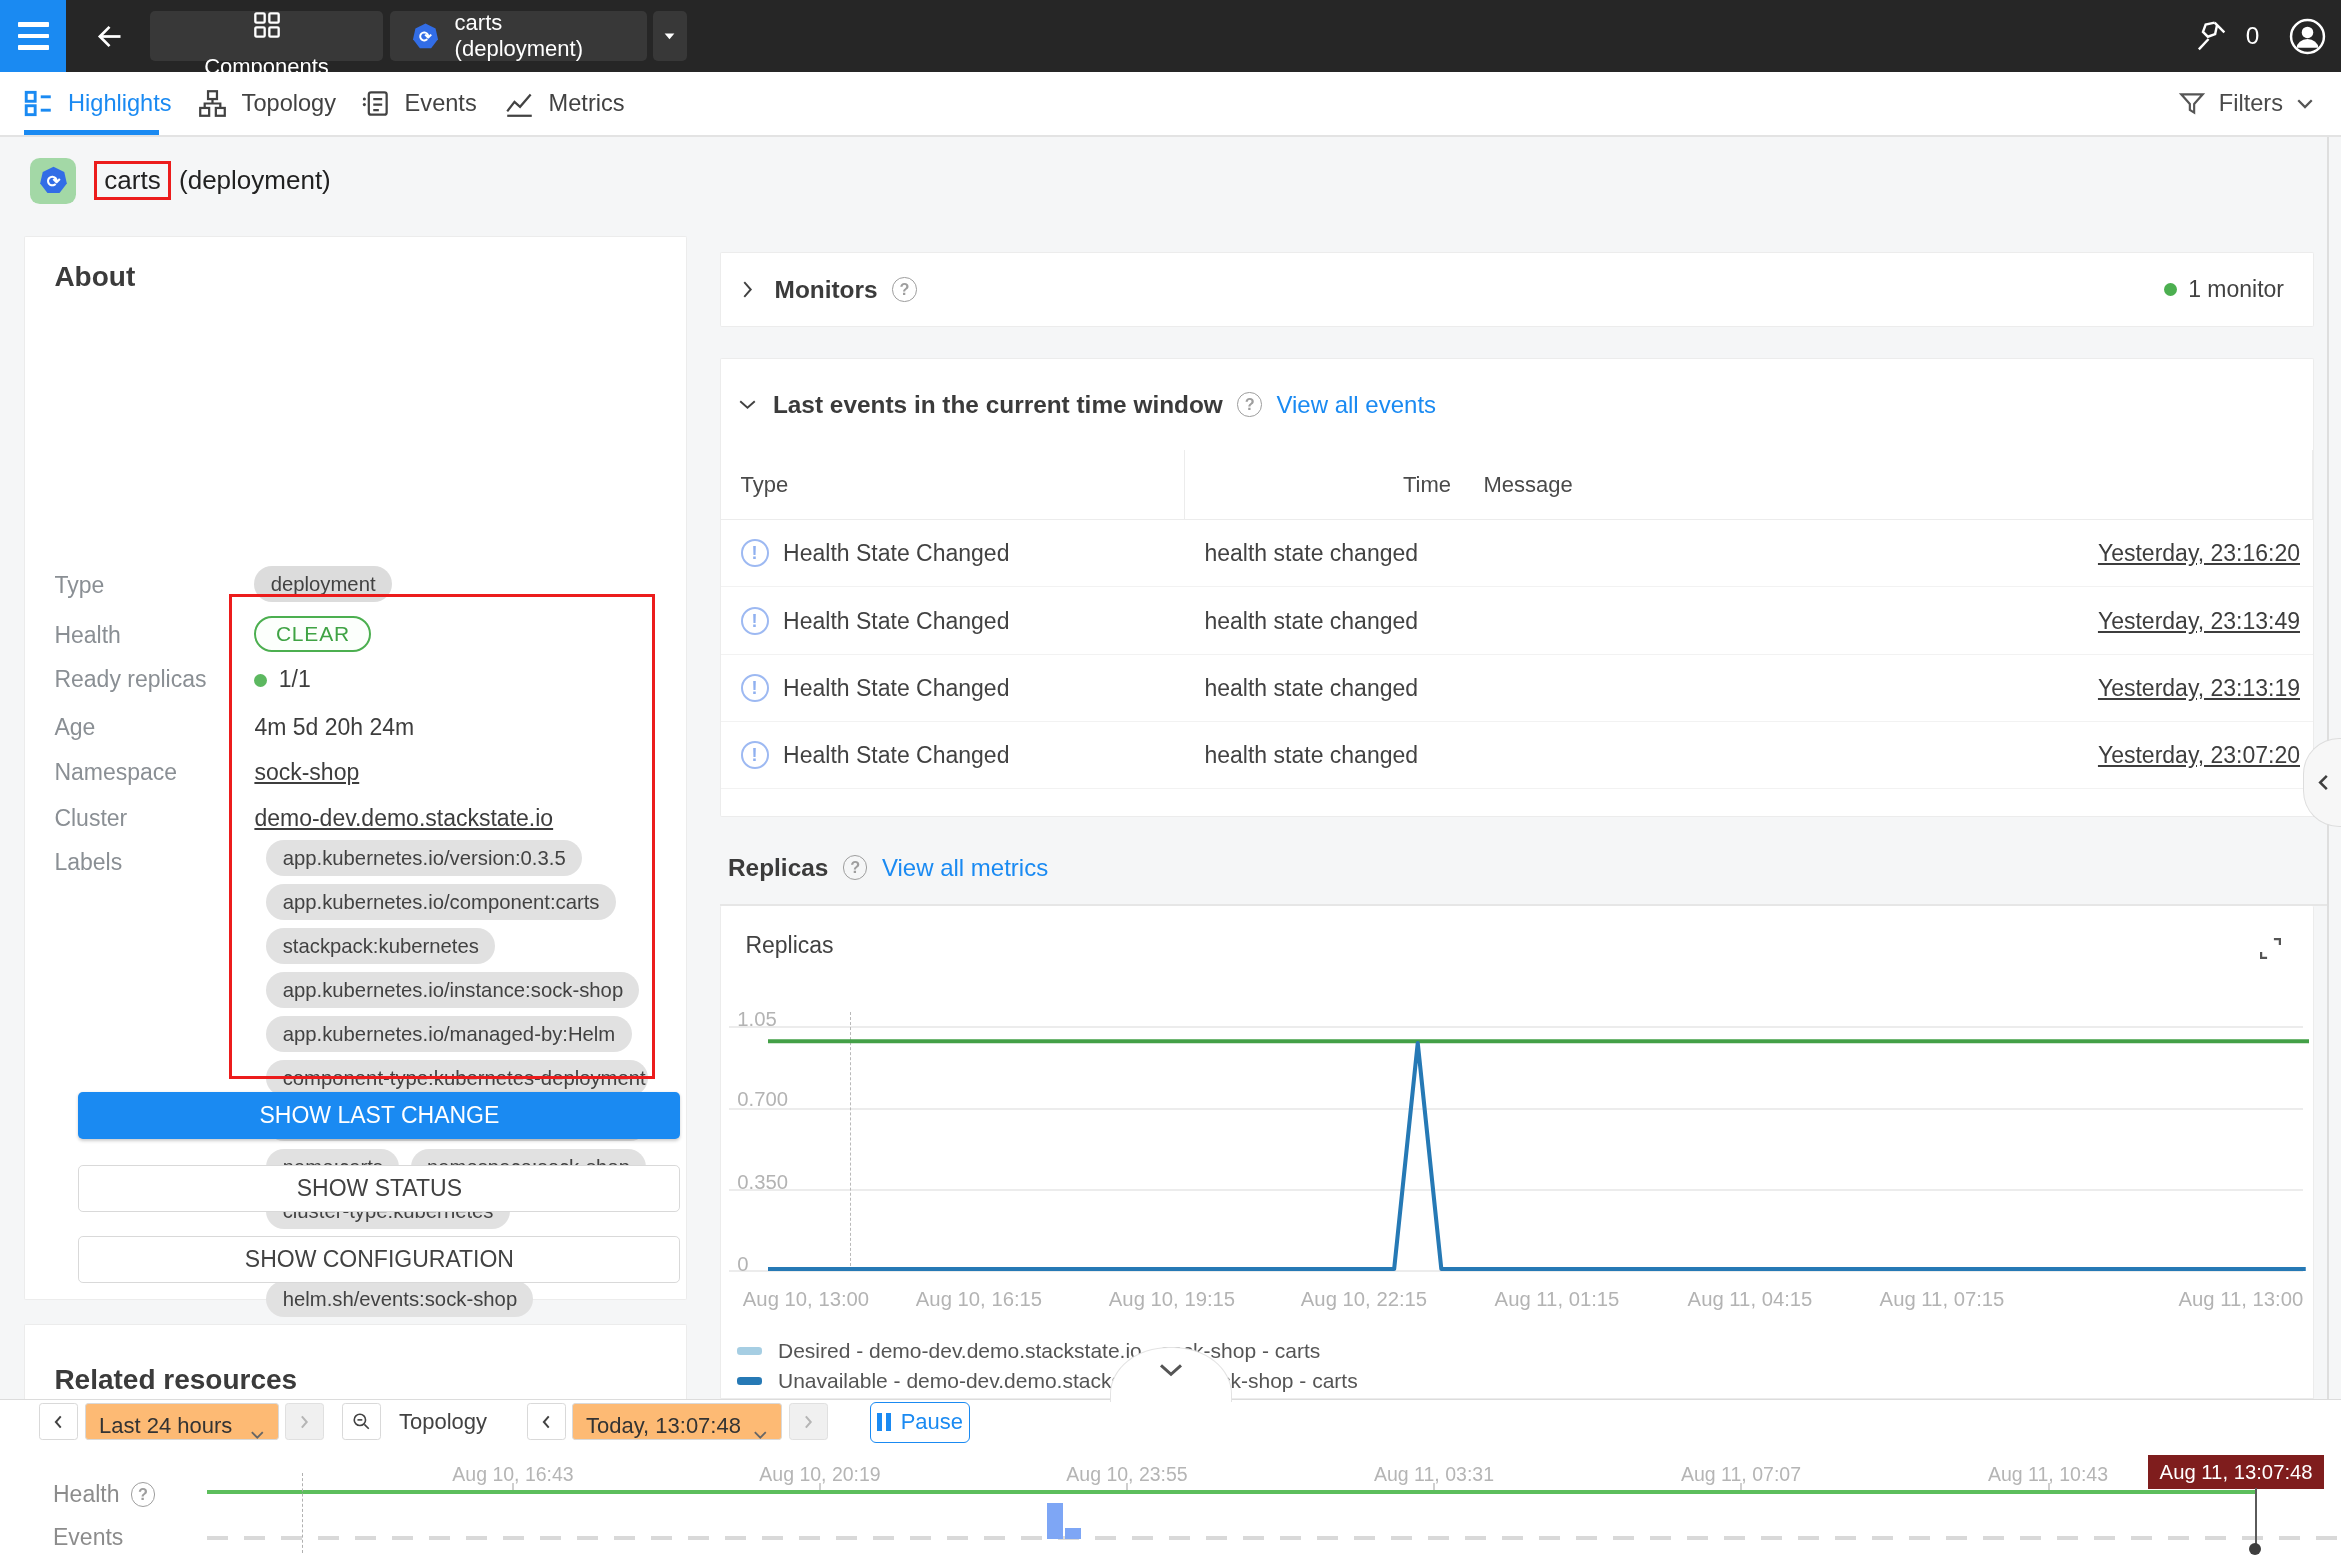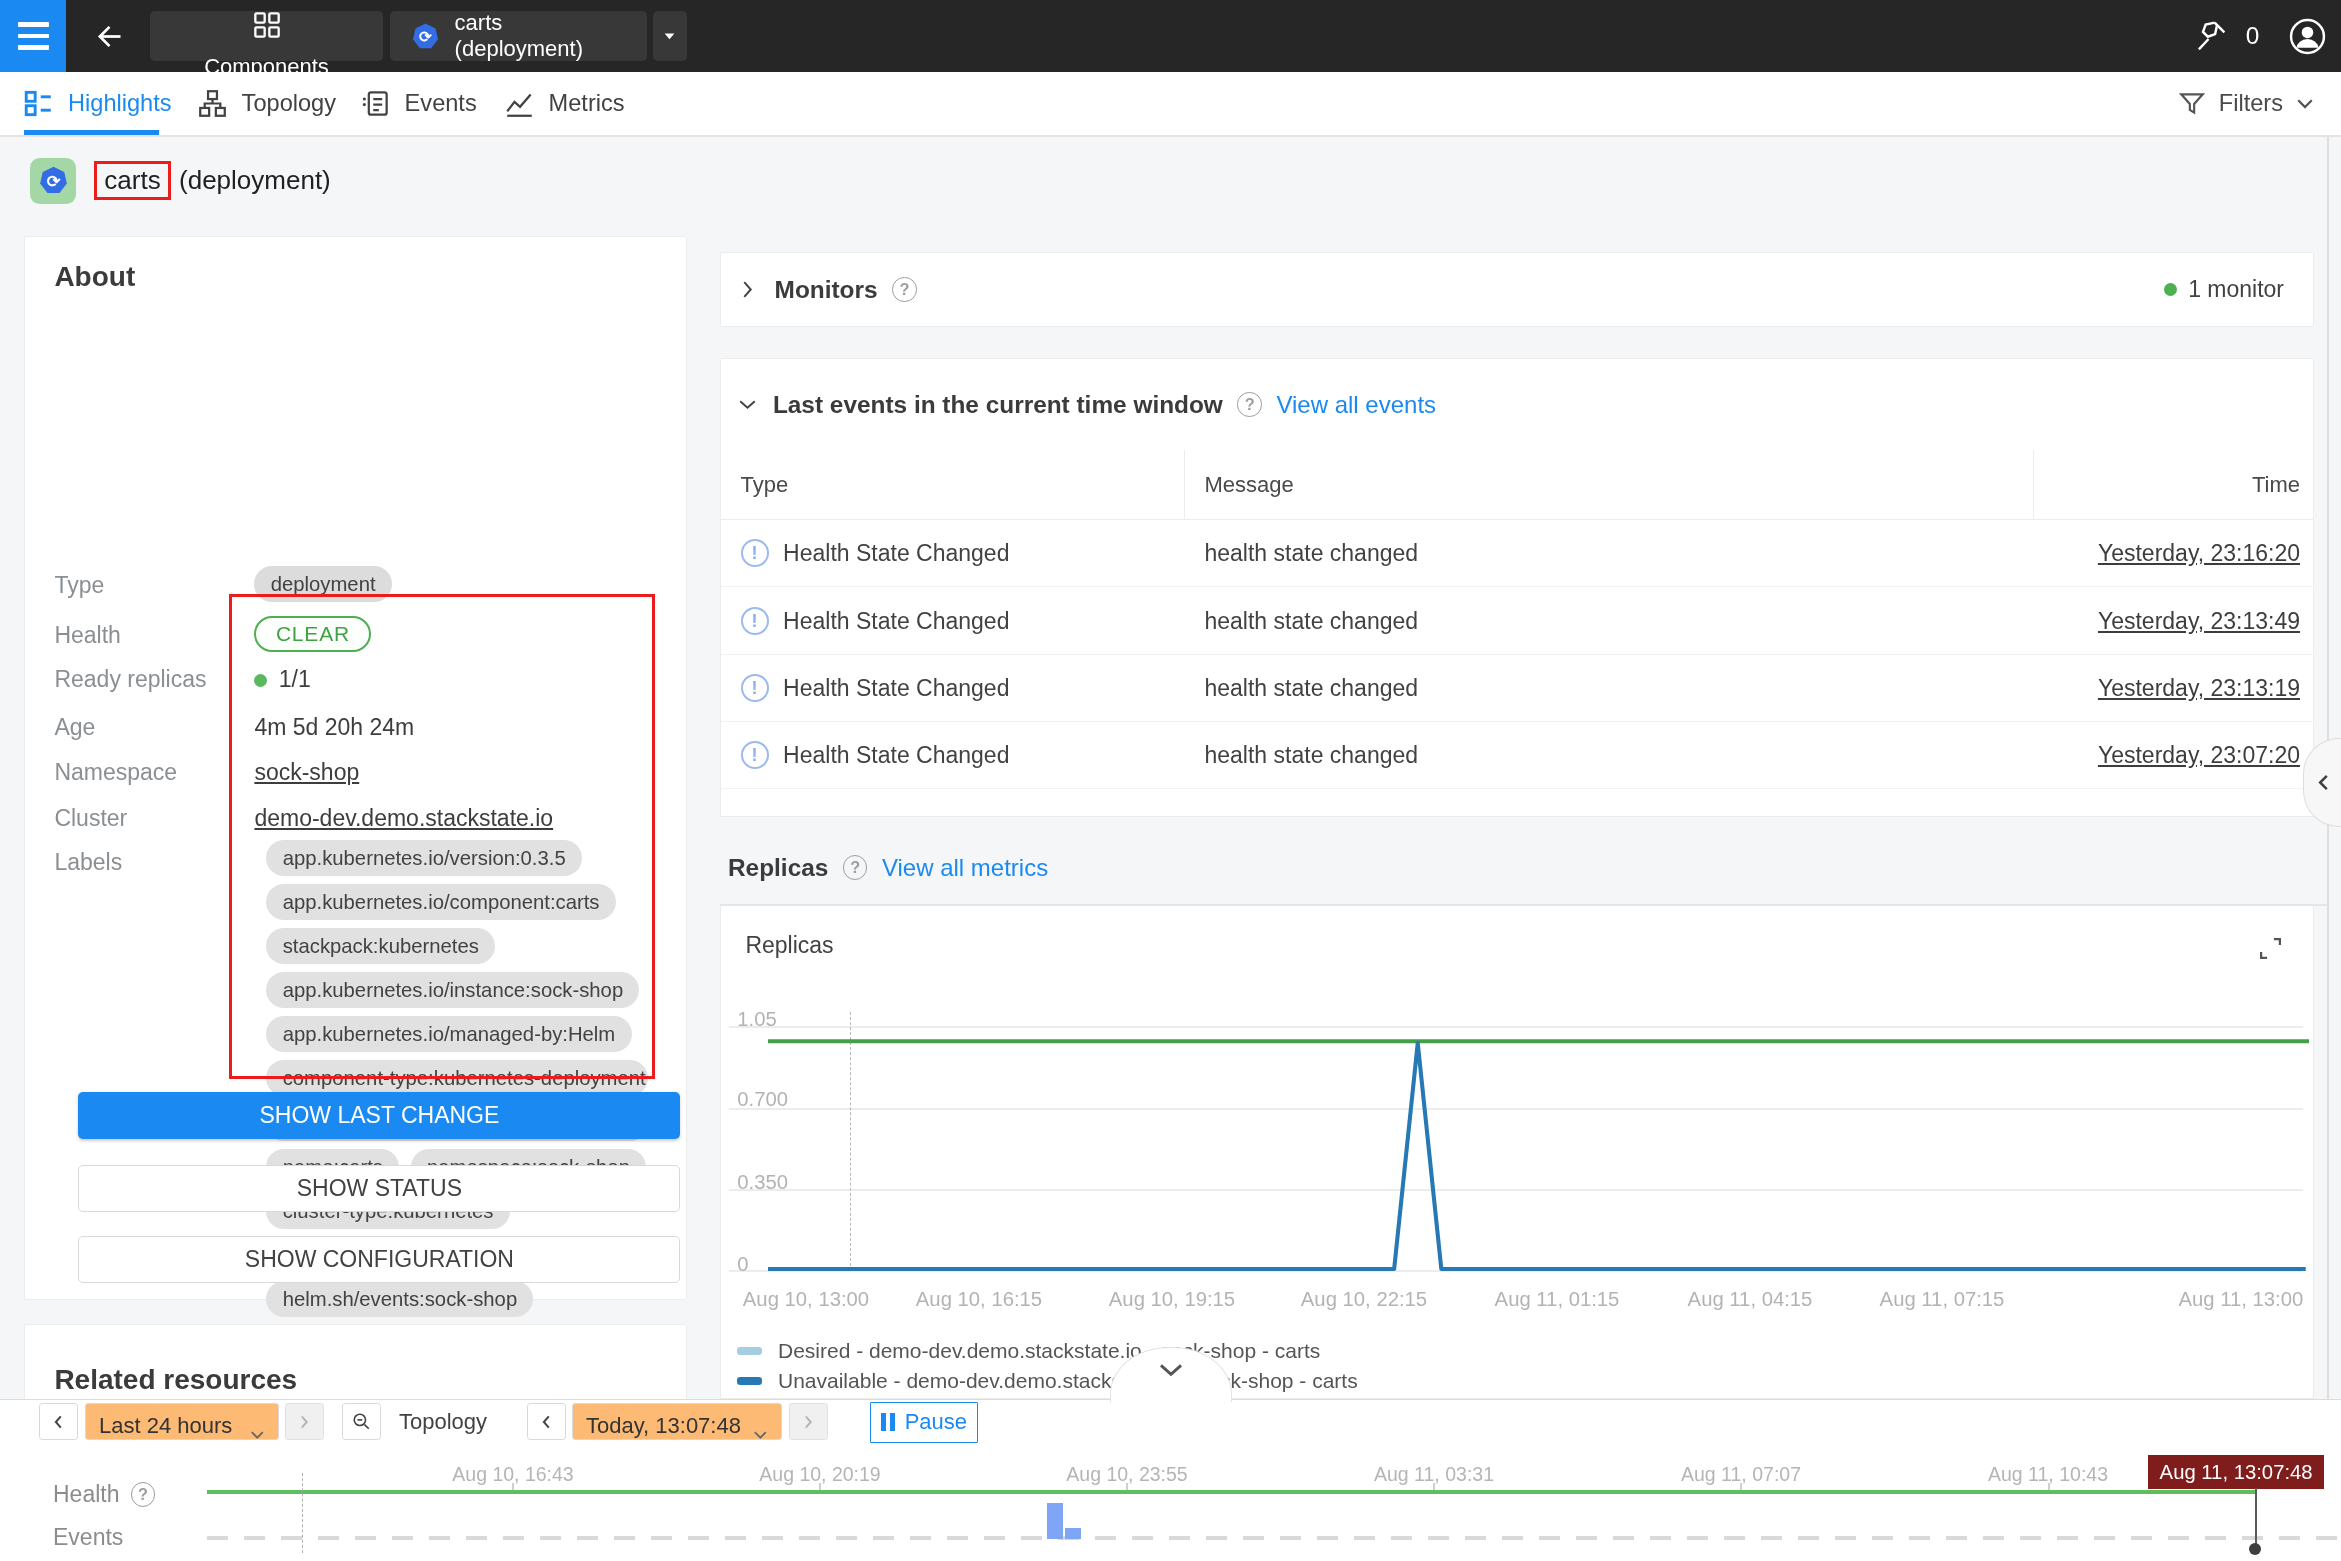--- a/index.html
+++ b/index.html
@@ -96,21 +96,21 @@
   .sheet-tab { position:absolute; left:1110px; top:1347px; width:122px; height:55px; background:#fff; border:1.6px solid #e3e3e3; border-bottom:none; border-radius:59px 59px 0 0 / 47px 47px 0 0; z-index:8; display:flex; align-items:flex-start; justify-content:center; padding-top:14.6px; cursor:pointer; }
   .right-edge { position:absolute; left:2327px; top:137px; width:1.6px; height:1425px; background:#dedede; z-index:2; }
   .side-tab { position:absolute; left:2303px; top:738px; width:39px; height:89px; background:#f7f7f7; border:1.6px solid #dddddd; border-right:none; border-radius:36px 0 0 36px; z-index:4; display:flex; align-items:center; justify-content:center; cursor:pointer; }
 
   
   .bottom-panel { position:absolute; left:0; top:1399px; width:2342px; height:163px; background:#fff; border-top:1.6px solid #dcdcdc; z-index:6; }
   .bp-btn { position:absolute; top:3.3px; width:39px; height:37px; background:#fff; border:1.6px solid #d9d9d9; border-radius:3.3px; display:flex; align-items:center; justify-content:center; cursor:pointer; }
   .bp-btn.disabled { background:#f0f0f0; border-color:#e0e0e0; }
   .bp-select { position:absolute; top:3.3px; height:37px; background:#fdba74; border:1.6px solid #d9d9d9; border-radius:3.3px; display:flex; align-items:flex-end; justify-content:space-between; padding:0 13px; font-size:22px; color:#333; cursor:pointer; }
   .bp-label { position:absolute; top:3.3px; height:37px; line-height:37px; font-size:22px; color:#424242; }
-  .pause-btn { position:absolute; left:870px; top:1.6px; width:108px; height:41px; border:1.6px solid #1a8af2; border-radius:1px; background:#fff; color:#1a8af2; font-size:22px; display:flex; align-items:center; justify-content:center; gap:9.8px; cursor:pointer; }
+  .pause-btn { position:absolute; left:870px; top:1.6px; width:100px; height:41px; border:1.6px solid #1a8af2; border-radius:6px; background:#fff; color:#1a8af2; font-size:22px; display:flex; align-items:center; justify-content:center; gap:9.8px; cursor:pointer; }
   .pause-bars { display:flex; gap:4.1px; }
   .pause-bars i { width:4.9px; height:18px; background:#1a8af2; }
   .tl-rowlabel { position:absolute; left:53px; font-size:23px; color:#8c8c8c; display:flex; align-items:center; gap:11.4px; }
   .tl-tick { position:absolute; top:63px; transform:translateX(-50%); font-size:19.5px; color:#b5b5b5; white-space:nowrap; }
   .tl-mark { position:absolute; top:83px; width:1.6px; height:9.8px; background:#cfcfcf; }
   .tl-green { position:absolute; left:207px; top:90px; width:2049px; height:4.1px; background:#5cbe5c; }
   .tl-dashv { position:absolute; left:302px; top:73px; height:80px; width:0; border-left:1.6px dashed #b0b0b0; }
   .tl-events-line { position:absolute; left:207px; top:136px; width:2135px; height:4.1px;
       background:repeating-linear-gradient(90deg,#d9d9d9 0 21px,transparent 21px 37px); }
   .tl-bar { position:absolute; background:#7ea6f5; }
@@ -325,22 +325,22 @@
         <svg width="21" height="21" viewBox="0 0 26 26" fill="none" stroke="#424242" stroke-width="2.4">
             <polyline points="4,9 13,17 22,9"></polyline>
           </svg>
       </span>
       <span class="ev-title">Last events in the current time window</span>
       <span class="qicon">?</span>
       <a class="blue-link">View all events</a>
     </div>
     <div class="ev-colhead">
       <div class="col col-type">Type</div>
+      <div class="col col-time">Time</div>
       <div class="col col-msg">Message</div>
-      <div class="col col-time">Time</div>
     </div>
 
     <div class="ev-row" style="top:161px;">
       <div class="cell-type">
           <span class="iicon">!</span>
           <span>Health State Changed</span>
         </div>
       <div class="cell-msg">health state changed</div>
       <div class="cell-time"><span class="ulink">Yesterday, 23:16:20</span></div>
     </div>

